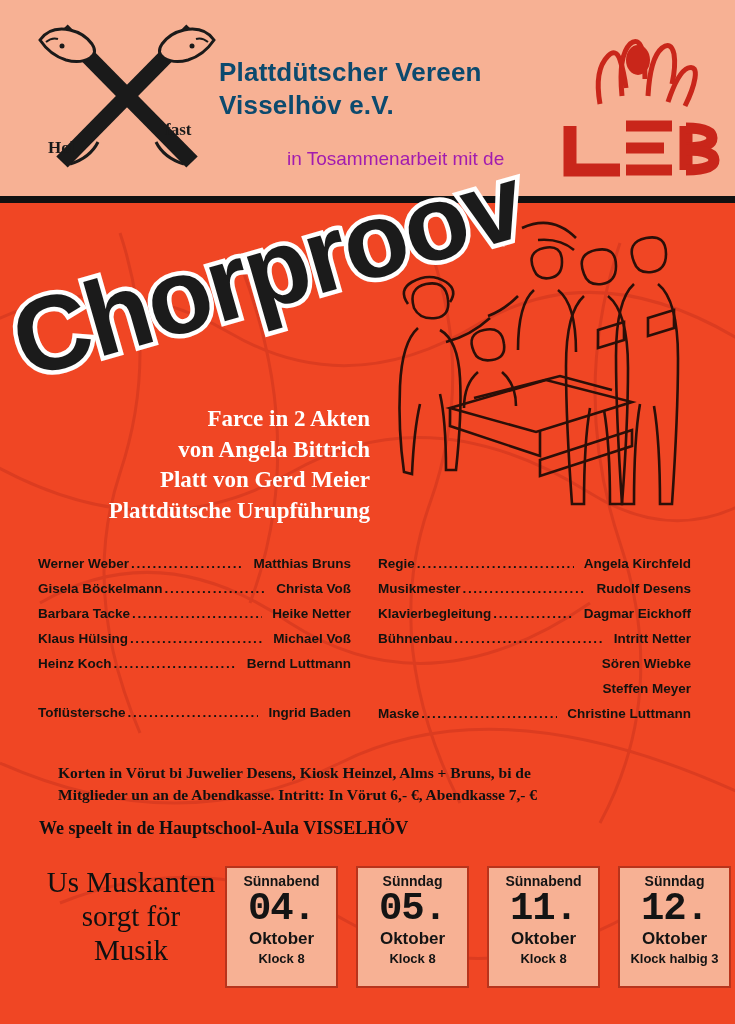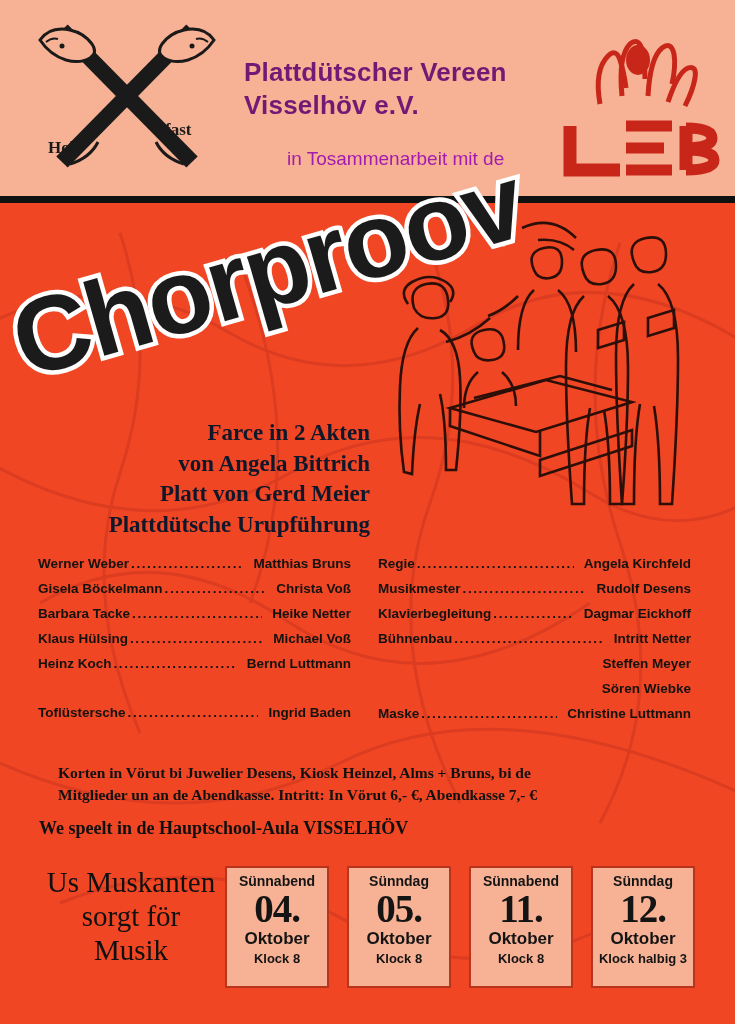--- a/index.html
+++ b/index.html
@@ -48,22 +48,22 @@
     font-family: "Liberation Serif", serif;
     font-weight: bold;
     font-size: 17px;
     color: #1a1a1a;
   }
   .logo-word.hol { left: 16px; top: 116px; }
   .logo-word.fast { left: 133px; top: 98px; }
 
   .header-title {
     position: absolute;
-    left: 244px; top: 56px;
-    color: #701a75;
+    left: 219px; top: 56px;
+    color: #0c4a6e;
     font-family: "Liberation Sans", sans-serif;
     font-weight: bold;
     font-size: 26px;
     line-height: 1.28;
     letter-spacing: .2px;
   }
   .header-sub {
     position: absolute;
     left: 287px; top: 148px;
     color: #a21caf;
@@ -113,24 +113,24 @@
     color: #1b1b1b;
     letter-spacing: -2px;
     -webkit-text-stroke: 9px #ffffff;
     paint-order: stroke fill;
     white-space: nowrap;
   }
 
   
   .subtitle {
     position: absolute;
-    left: 30px; top: 418px;
+    left: 30px; top: 404px;
     width: 340px;
     text-align: right;
-    color: #0f172a;
+    color: #ffffff;
     font-family: "Liberation Serif", serif;
     font-weight: bold;
     font-size: 23px;
     line-height: 1.33;
   }
 
   
   .cast {
     position: absolute;
     left: 38px; top: 556px;
@@ -197,41 +197,41 @@
     text-align: center;
     color: #101010;
     font-family: "Liberation Serif", serif;
     font-weight: normal;
     font-size: 29px;
     line-height: 1.17;
   }
   .dates {
     position: absolute;
     left: 225px; top: 866px;
-    width: 470px;
+    width: 506px;
     height: 122px;
     display: flex;
     gap: 18px;
   }
   .date-card {
     flex: 1 1 0;
     background: #f7b194;
     border: 2px solid #b8341c;
     box-sizing: border-box;
     text-align: center;
     padding-top: 5px;
     color: #141414;
   }
   .date-card .dow {
     font-family: "Liberation Sans", sans-serif;
     font-weight: bold;
     font-size: 14px;
   }
   .date-card .daynum {
-    font-family: Liberation Serif, serif;
+    font-family: Liberation Mono, monospace;
     font-weight: bold;
     font-size: 39px;
     line-height: 1.05;
     letter-spacing: -1px;
   }
   .date-card .month {
     font-family: "Liberation Sans", sans-serif;
     font-weight: bold;
     font-size: 17px;
     line-height: 1.1;
@@ -416,24 +416,24 @@
         <span class="nm">Klavierbegleitung</span>
         <span class="dots">.............................................</span>
         <span class="val">Dagmar Eickhoff</span>
       </div>
       <div class="cast-row">
         <span class="nm">Bühnenbau</span>
         <span class="dots">.............................................</span>
         <span class="val">Intritt Netter</span>
       </div>
       <div class="cast-row tail">
+        <span class="val">Sören Wiebke</span>
+      </div>
+      <div class="cast-row tail">
         <span class="val">Steffen Meyer</span>
-      </div>
-      <div class="cast-row tail">
-        <span class="val">Sören Wiebke</span>
       </div>
       <div class="cast-row">
         <span class="nm">Maske</span>
         <span class="dots">.............................................</span>
         <span class="val">Christine Luttmann</span>
       </div>
     </div>
   </div>
 
   <div class="tickets">

